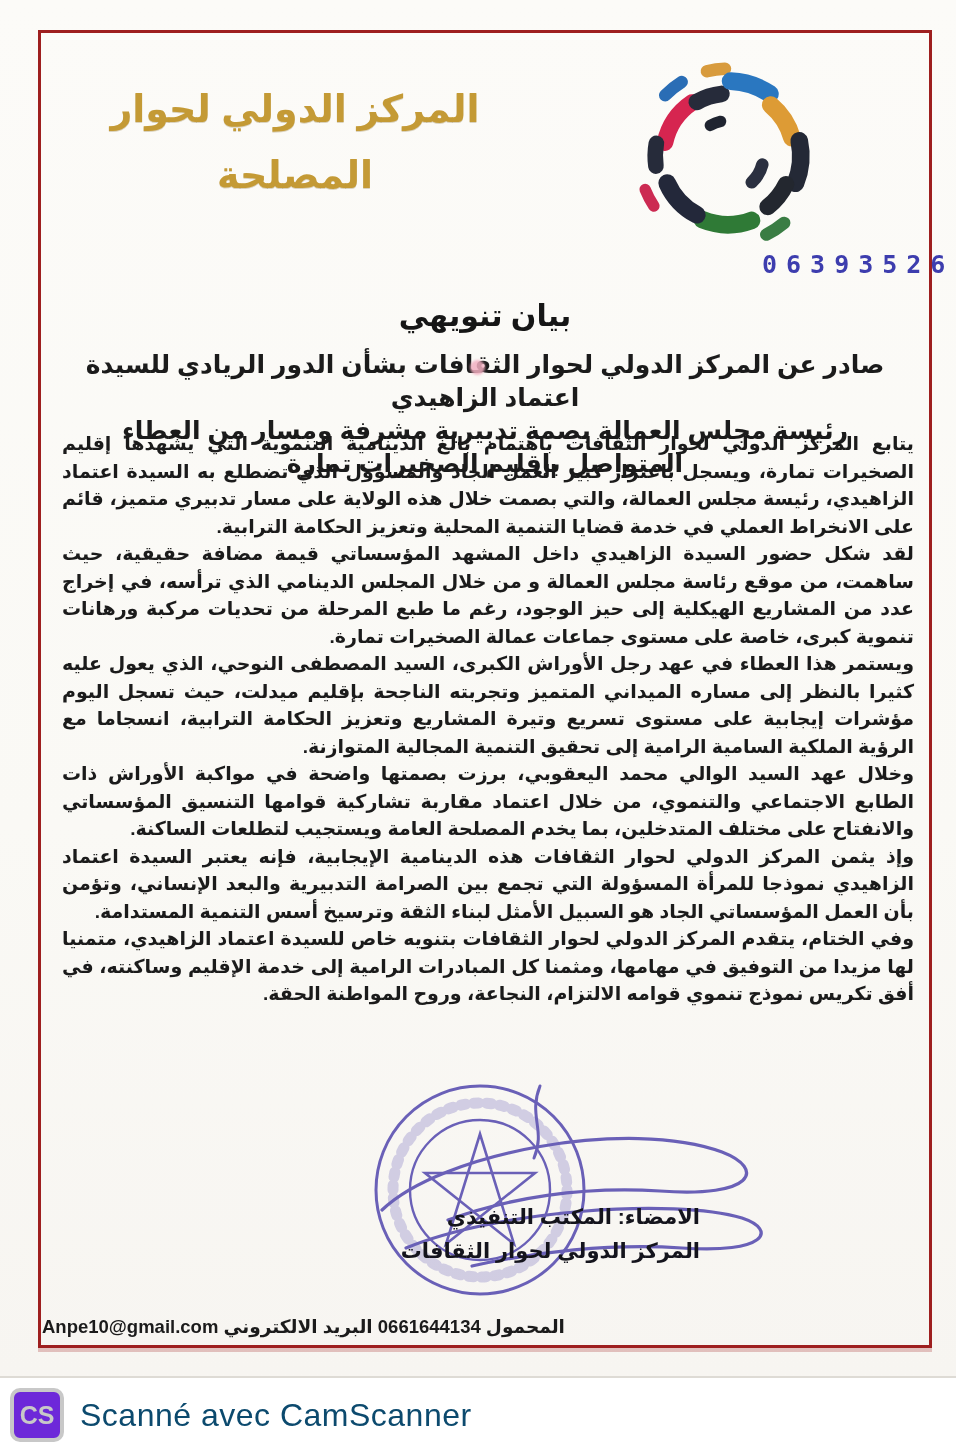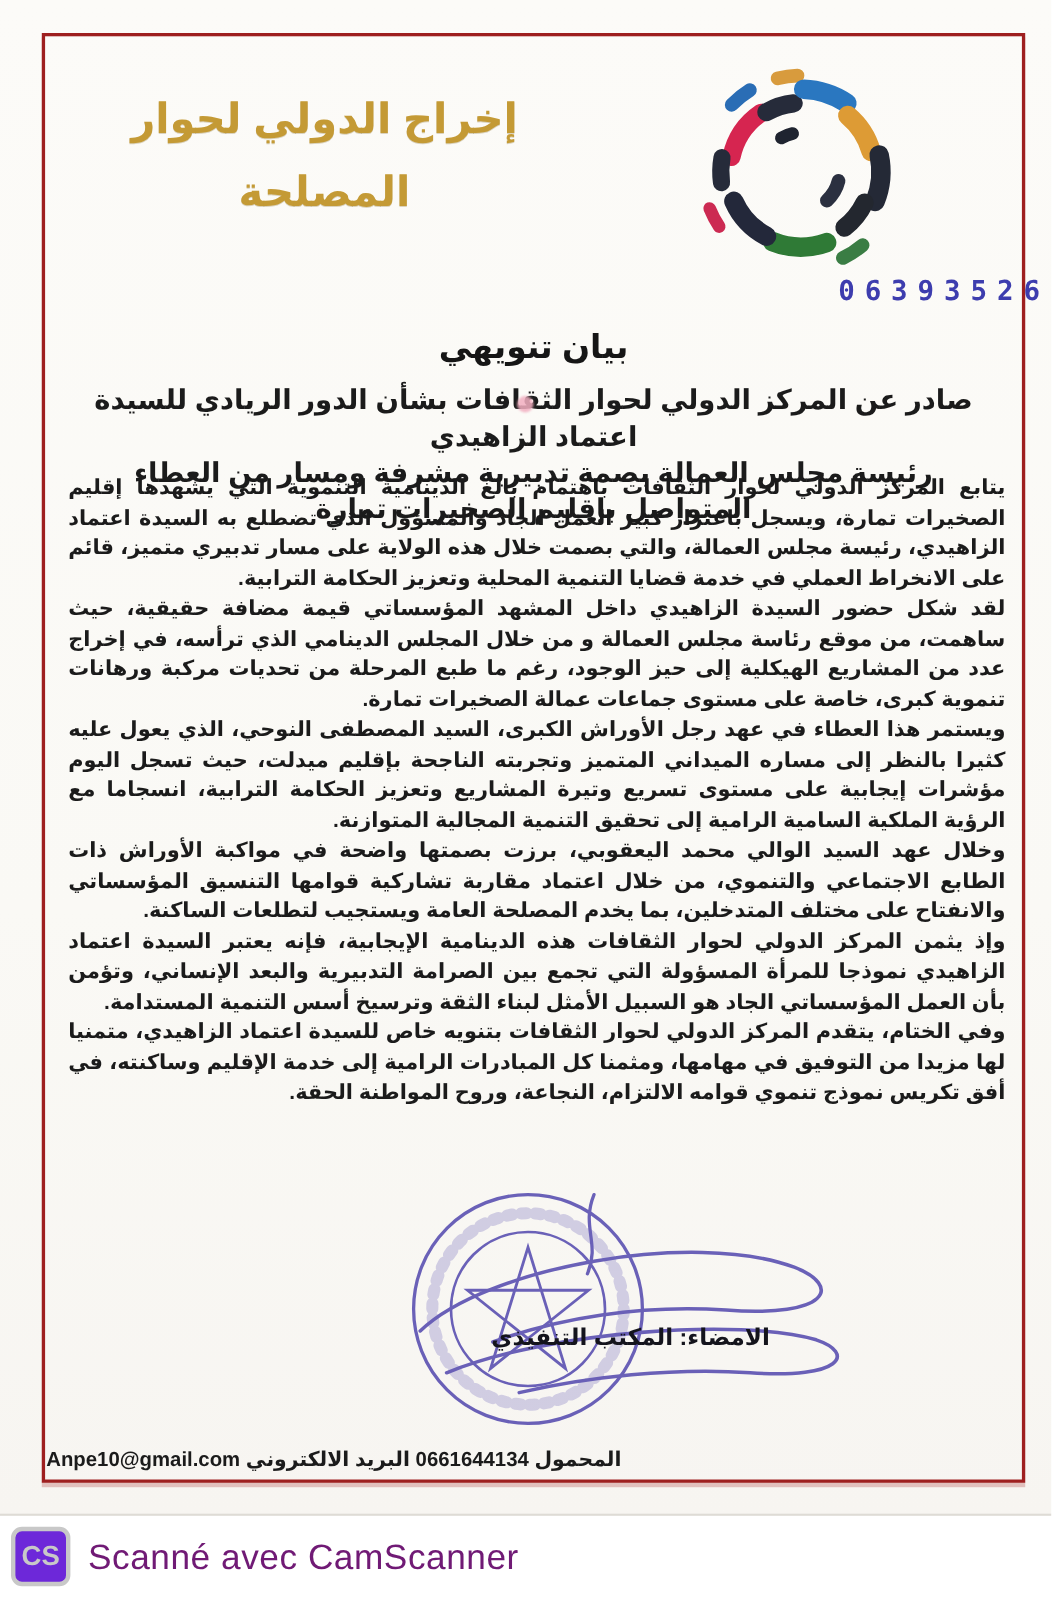--- a/index.html
+++ b/index.html
@@ -68,31 +68,31 @@
   .cs-bar{ position:absolute; left:10px; top:1388px; height:54px; display:flex; align-items:center; }
   .cs-badge{
     position:relative; width:46px; height:46px; border:4px solid #c8c8c8; border-radius:10px;
     color:#c8c8c8; font-size:25px; font-weight:bold;
     display:flex; align-items:center; justify-content:center; background:#6d28d9;
   }
   .cs-flap{
     position:absolute; left:-6px; bottom:-10px; width:52px; height:16px;
     background:#cfcfcf; border-radius:4px; z-index:-1;
   }
-  .cs-label{ margin-left:16px; color:#701a75; font-size:32px; letter-spacing:.5px; }
+  .cs-label{ margin-left:16px; color:#0c4a6e; font-size:32px; letter-spacing:.5px; }
 </style>
 </head>
 <body>
 
 <div class="page">
   <div class="paper"></div>
   <div class="doc-frame"></div>
 
   <div class="org-name">
-    <div>إخراج الدولي لحوار</div>
+    <div>المركز الدولي لحوار</div>
     <div>المصلحة</div>
   </div>
 
   <div class="logo-wrap">
     <svg viewBox="0 0 200 200" width="232" height="208">
       <g id="logo-strokes">
           <path d="M39.4,87.1 A62,62 0 0 1 65.3,48.6" stroke="#d62550" stroke-width="16" fill="none" stroke-linecap="round"></path>
           <path d="M39.6,41.6 A84,84 0 0 1 55.5,28.8" stroke="#2a6db5" stroke-width="12" fill="none" stroke-linecap="round"></path>
           <path d="M70.0,48.0 A60,60 0 0 1 93.7,40.3" stroke="#262b3a" stroke-width="16" fill="none" stroke-linecap="round"></path>
           <path d="M79.7,18.5 A84,84 0 0 1 97.1,16.1" stroke="#d89b3d" stroke-width="12" fill="none" stroke-linecap="round"></path>
@@ -139,20 +139,21 @@
         <path d="M150,76 L116,186 L205,115 L95,115 L184,186 Z" stroke-width="2.6"></path>
         <path d="M210,28 C198,58 216,72 204,100" stroke-width="3"></path>
         <path d="M52,152 C112,94 300,60 392,94 C436,111 424,140 330,133 C252,128 178,140 118,162" stroke-width="3.2"></path>
         <path d="M76,190 C168,152 344,140 412,160 C448,172 436,196 352,190 C282,185 204,194 142,208" stroke-width="3.2"></path>
       </g>
     </svg>
   </div>
 
   <div class="signature-block">
     <div>الامضاء: المكتب التنفيذي</div>
+    <div>المركز الدولي لحوار الثقافات</div>
   </div>
 
   <div class="contact-line">المحمول 0661644134 البريد الالكتروني Anpe10@gmail.com</div>
 
   <div class="cs-bar">
     <div class="cs-badge">
       <span>CS</span>
       <div class="cs-flap"></div>
     </div>
     <div class="cs-label">Scanné avec CamScanner</div>

